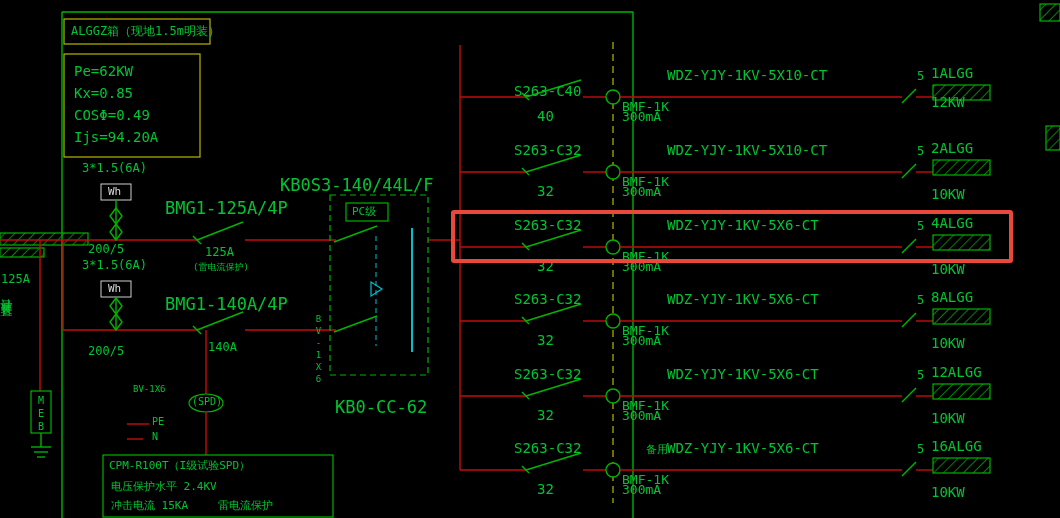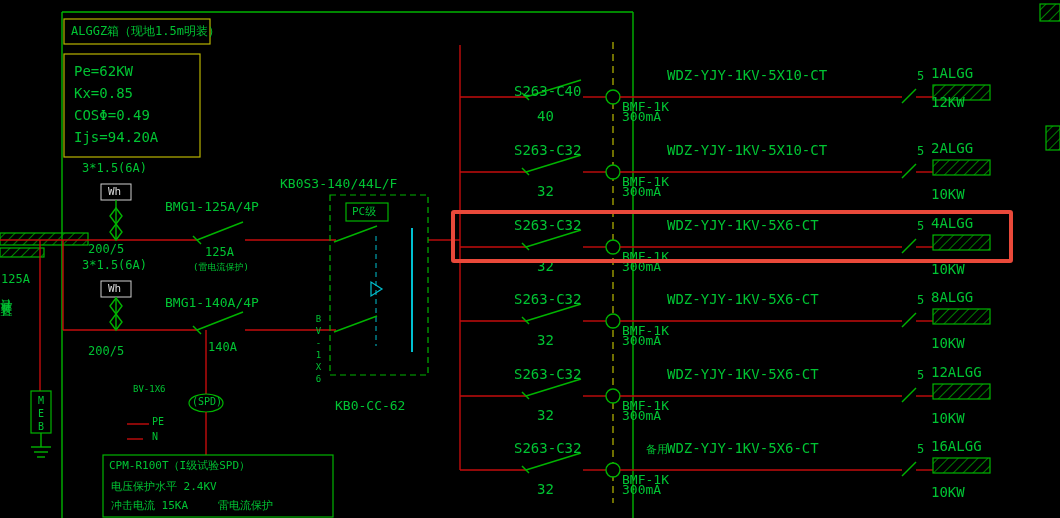--- a/index.html
+++ b/index.html
@@ -7,21 +7,21 @@
          font-family:"DejaVu Sans Mono","DejaVu Sans",sans-serif;}
   .stage svg{position:absolute;left:0;top:0;}
   .t{position:absolute;white-space:nowrap;line-height:1.05;z-index:3;}
   .g{color:#00c433;}
   .w{color:#d8d8d8;}
   .s7{font-size:13px;}
   .s9{font-size:9px;}
   .s10{font-size:10px;}
   .s11{font-size:11px;}
   .s12{font-size:12px;}
-  .s13{font-size:13px;}
+  .s13{font-size:17px;}
   .s14{font-size:14px;}
   .vert{writing-mode:vertical-rl;text-orientation:upright;letter-spacing:2px;}
   .r{stroke:#c40c0c;stroke-width:1.4;}
   .gl{stroke:#00b400;stroke-width:1.4;fill:none;}
   .gc{stroke:#00b400;stroke-width:1.4;fill:#000;}
   .hr{stroke:#00b400;stroke-width:1.2;fill:url(#hp);}
   .yb{stroke:#b9b400;stroke-width:1.2;fill:none;}
   .gb{stroke:#00b400;stroke-width:1.2;fill:none;}
   .cy{stroke:#00c0d0;fill:none;}
   .wb{stroke:#cfcfcf;stroke-width:1;fill:#000;}

